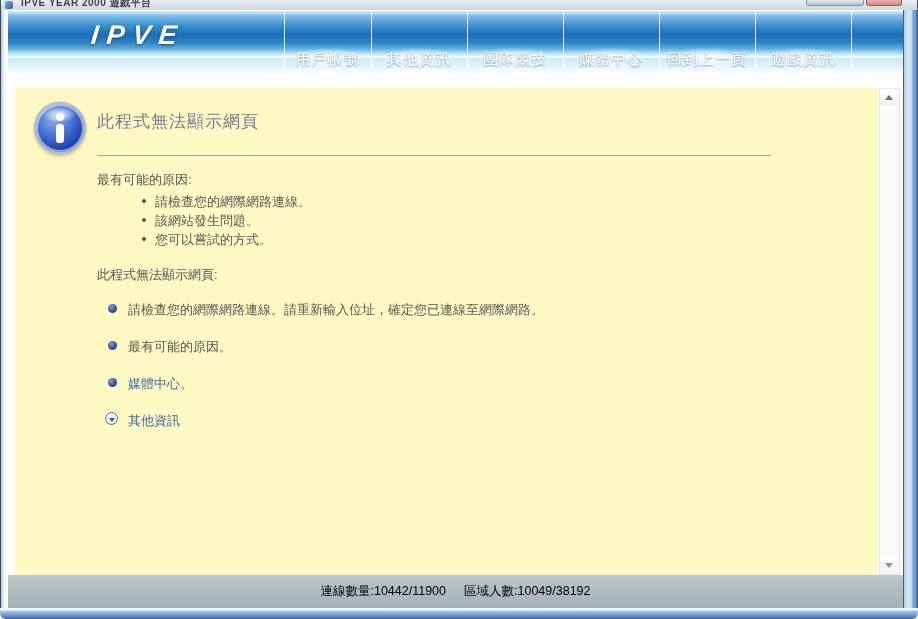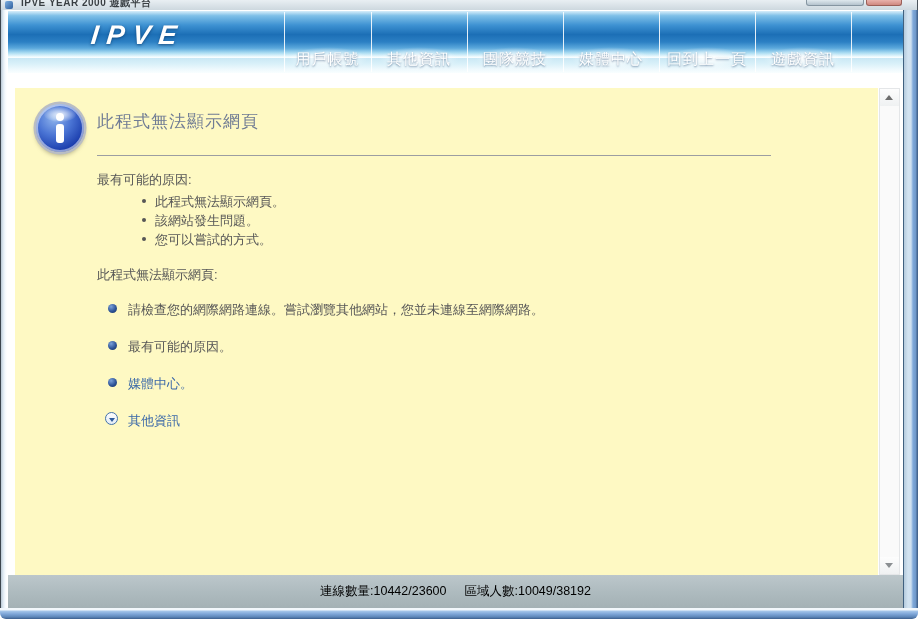--- a/index.html
+++ b/index.html
@@ -184,36 +184,36 @@
         <div class="i-stem"></div>
       </div>
 
       <div class="page-title">此程式無法顯示網頁</div>
       <div class="rule"></div>
 
       <div class="sec-heading" style="top:83px">最有可能的原因:</div>
 
       <div class="cause" style="top:105px">
         <span class="dot"></span>
-        <span>此程式無法顯示網頁。</span>
+        <span>請檢查您的網際網路連線。</span>
       </div>
       <div class="cause" style="top:124px">
         <span class="dot"></span>
         <span>該網站發生問題。</span>
       </div>
       <div class="cause" style="top:143px">
         <span class="dot"></span>
         <span>您可以嘗試的方式。</span>
       </div>
 
       <div class="sec-heading" style="top:178px">此程式無法顯示網頁:</div>
 
       <div class="sugg" style="top:213px">
         <span class="sphere"></span>
-        <span>請檢查您的網際網路連線。嘗試瀏覽其他網站，您並未連線至網際網路。</span>
+        <span>請檢查您的網際網路連線。請重新輸入位址，確定您已連線至網際網路。</span>
       </div>
       <div class="sugg" style="top:250px">
         <span class="sphere"></span>
         <span>最有可能的原因。</span>
       </div>
       <div class="sugg link" style="top:287px">
         <span class="sphere"></span>
         <span>媒體中心。</span>
       </div>
       <div class="sugg link" style="top:324px">
@@ -227,19 +227,19 @@
     <div class="scrollbar">
       <div class="sb-btn up">
         <span class="sb-arrow-up"></span>
       </div>
       <div class="sb-btn down">
         <span class="sb-arrow-down"></span>
       </div>
     </div>
 
     <div class="statusbar">
-      <span class="status-item">連線數量:10442/23600</span>
+      <span class="status-item">連線數量:10442/11900</span>
       <span class="gap"></span>
       <span class="status-item">區域人數:10049/38192</span>
     </div>
 
   </div>
 </div>
 
 </body></html>

